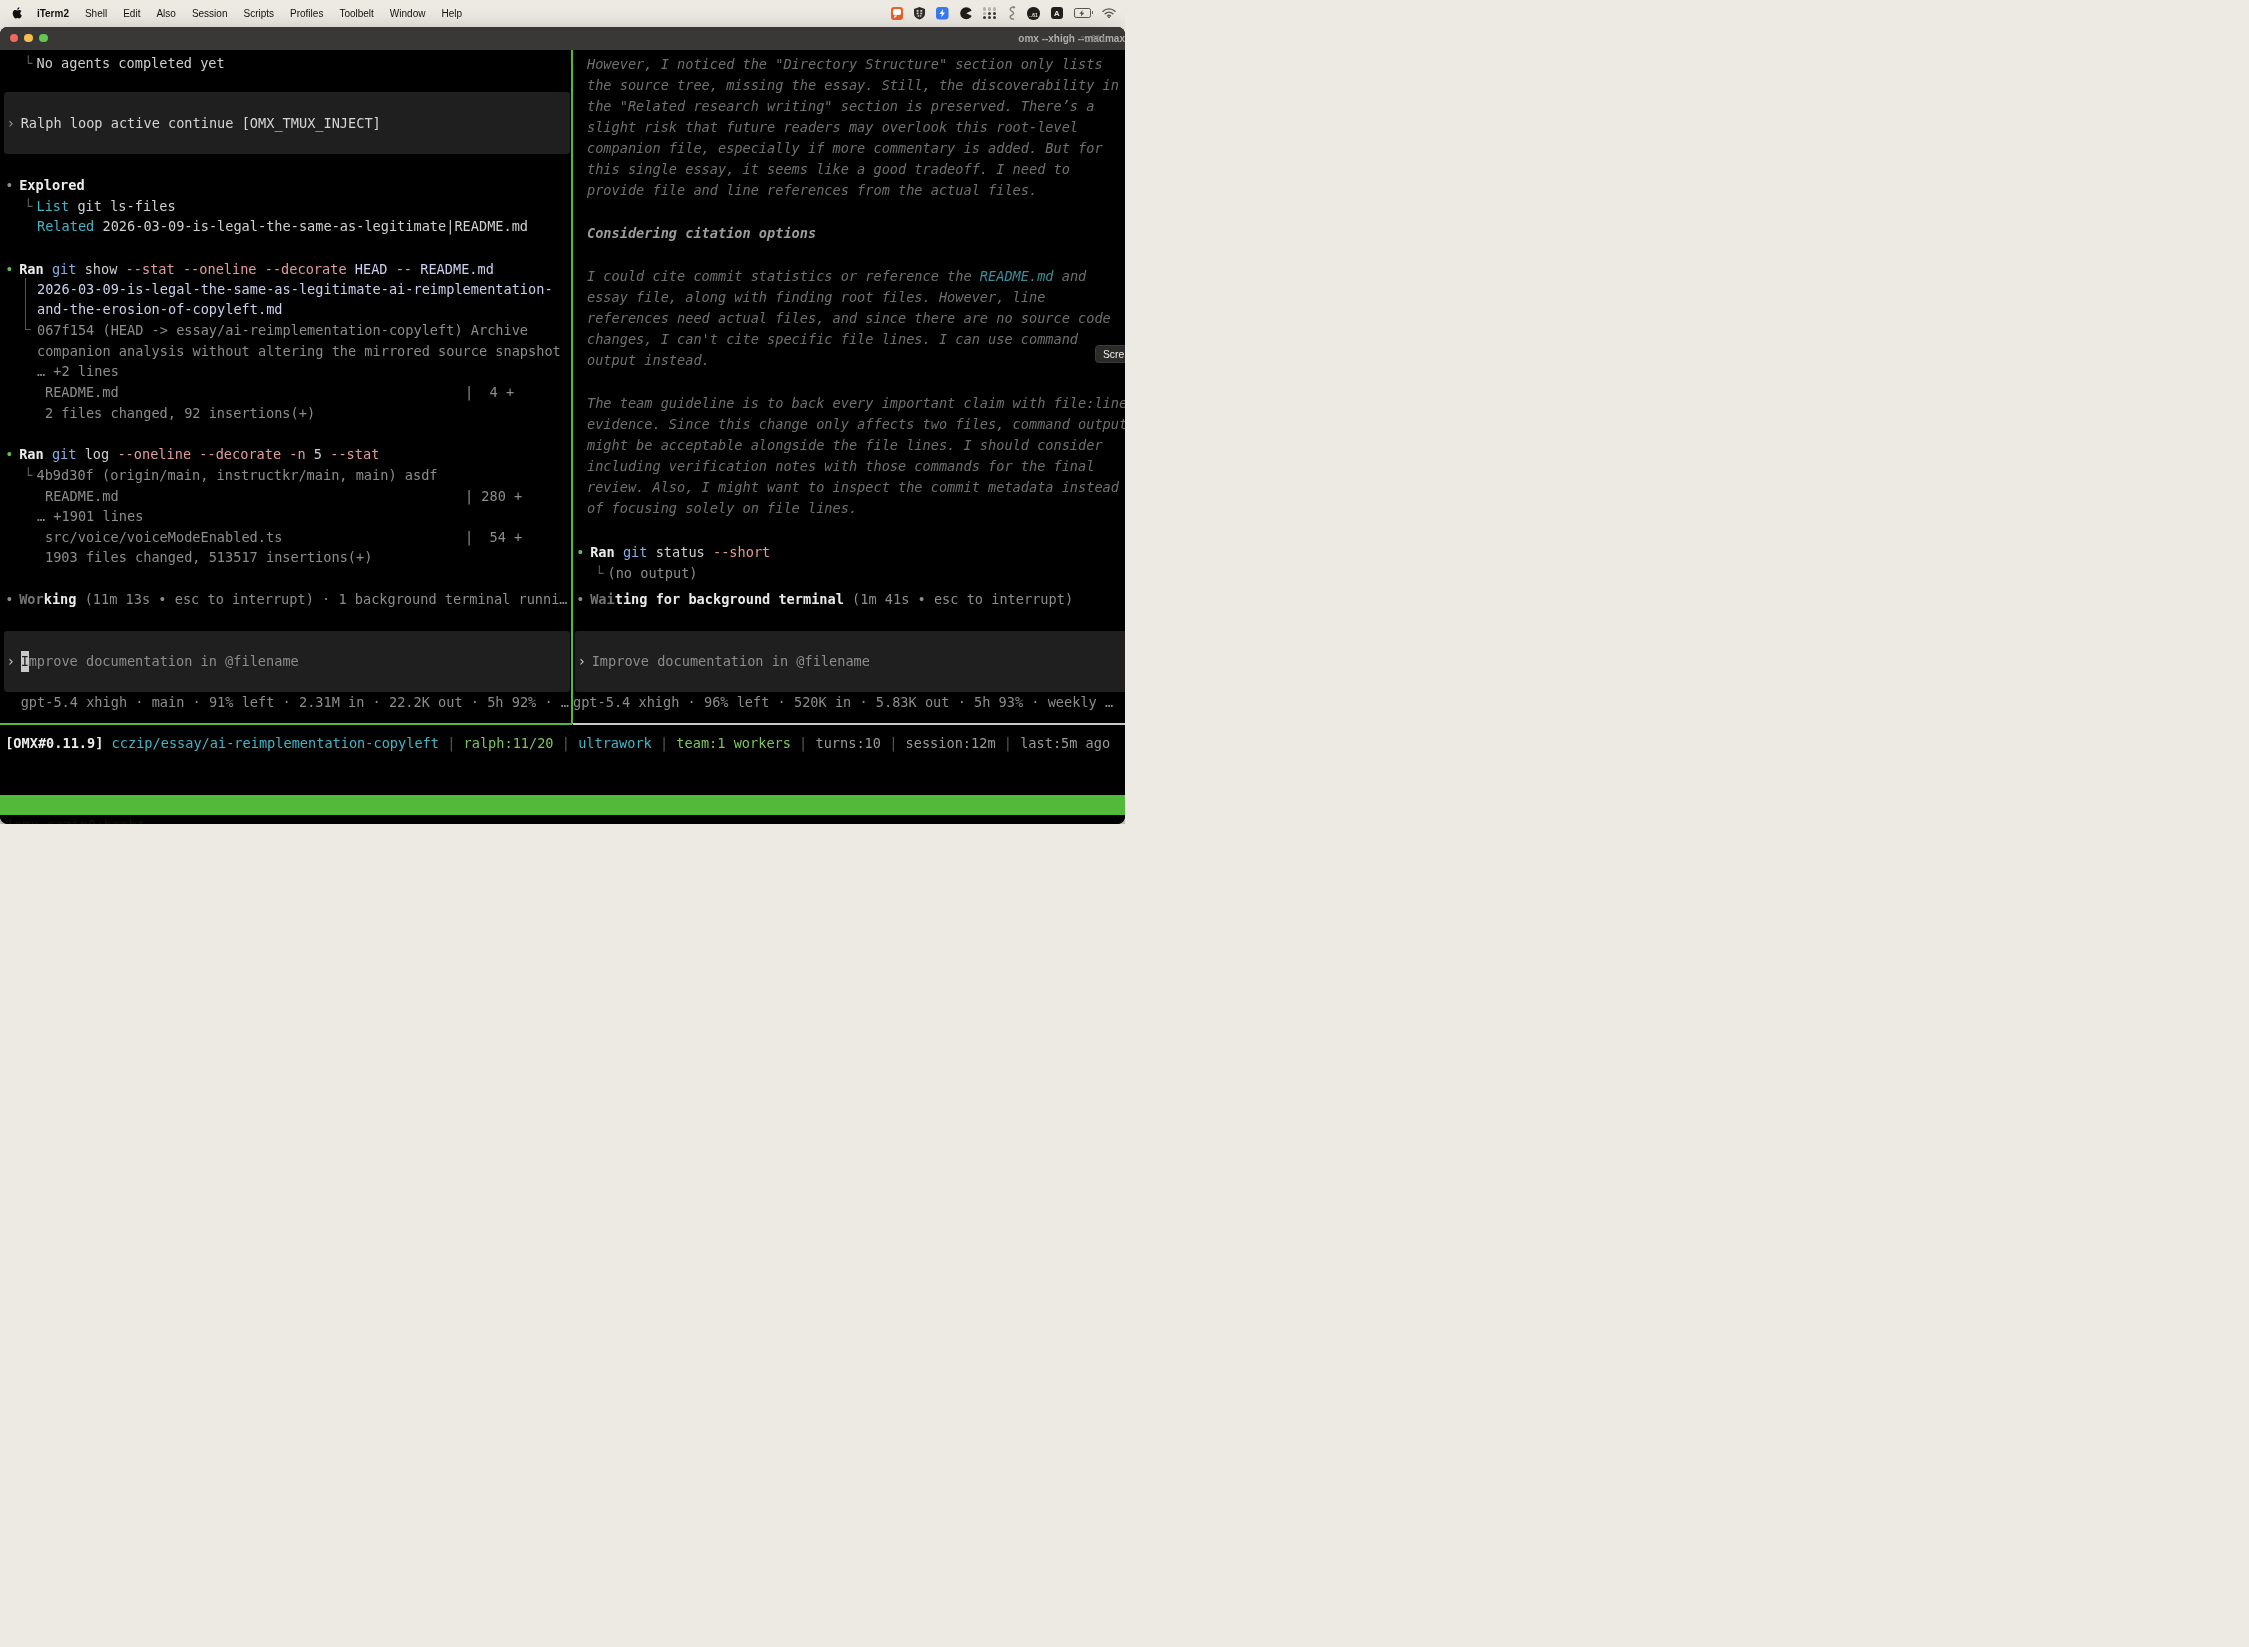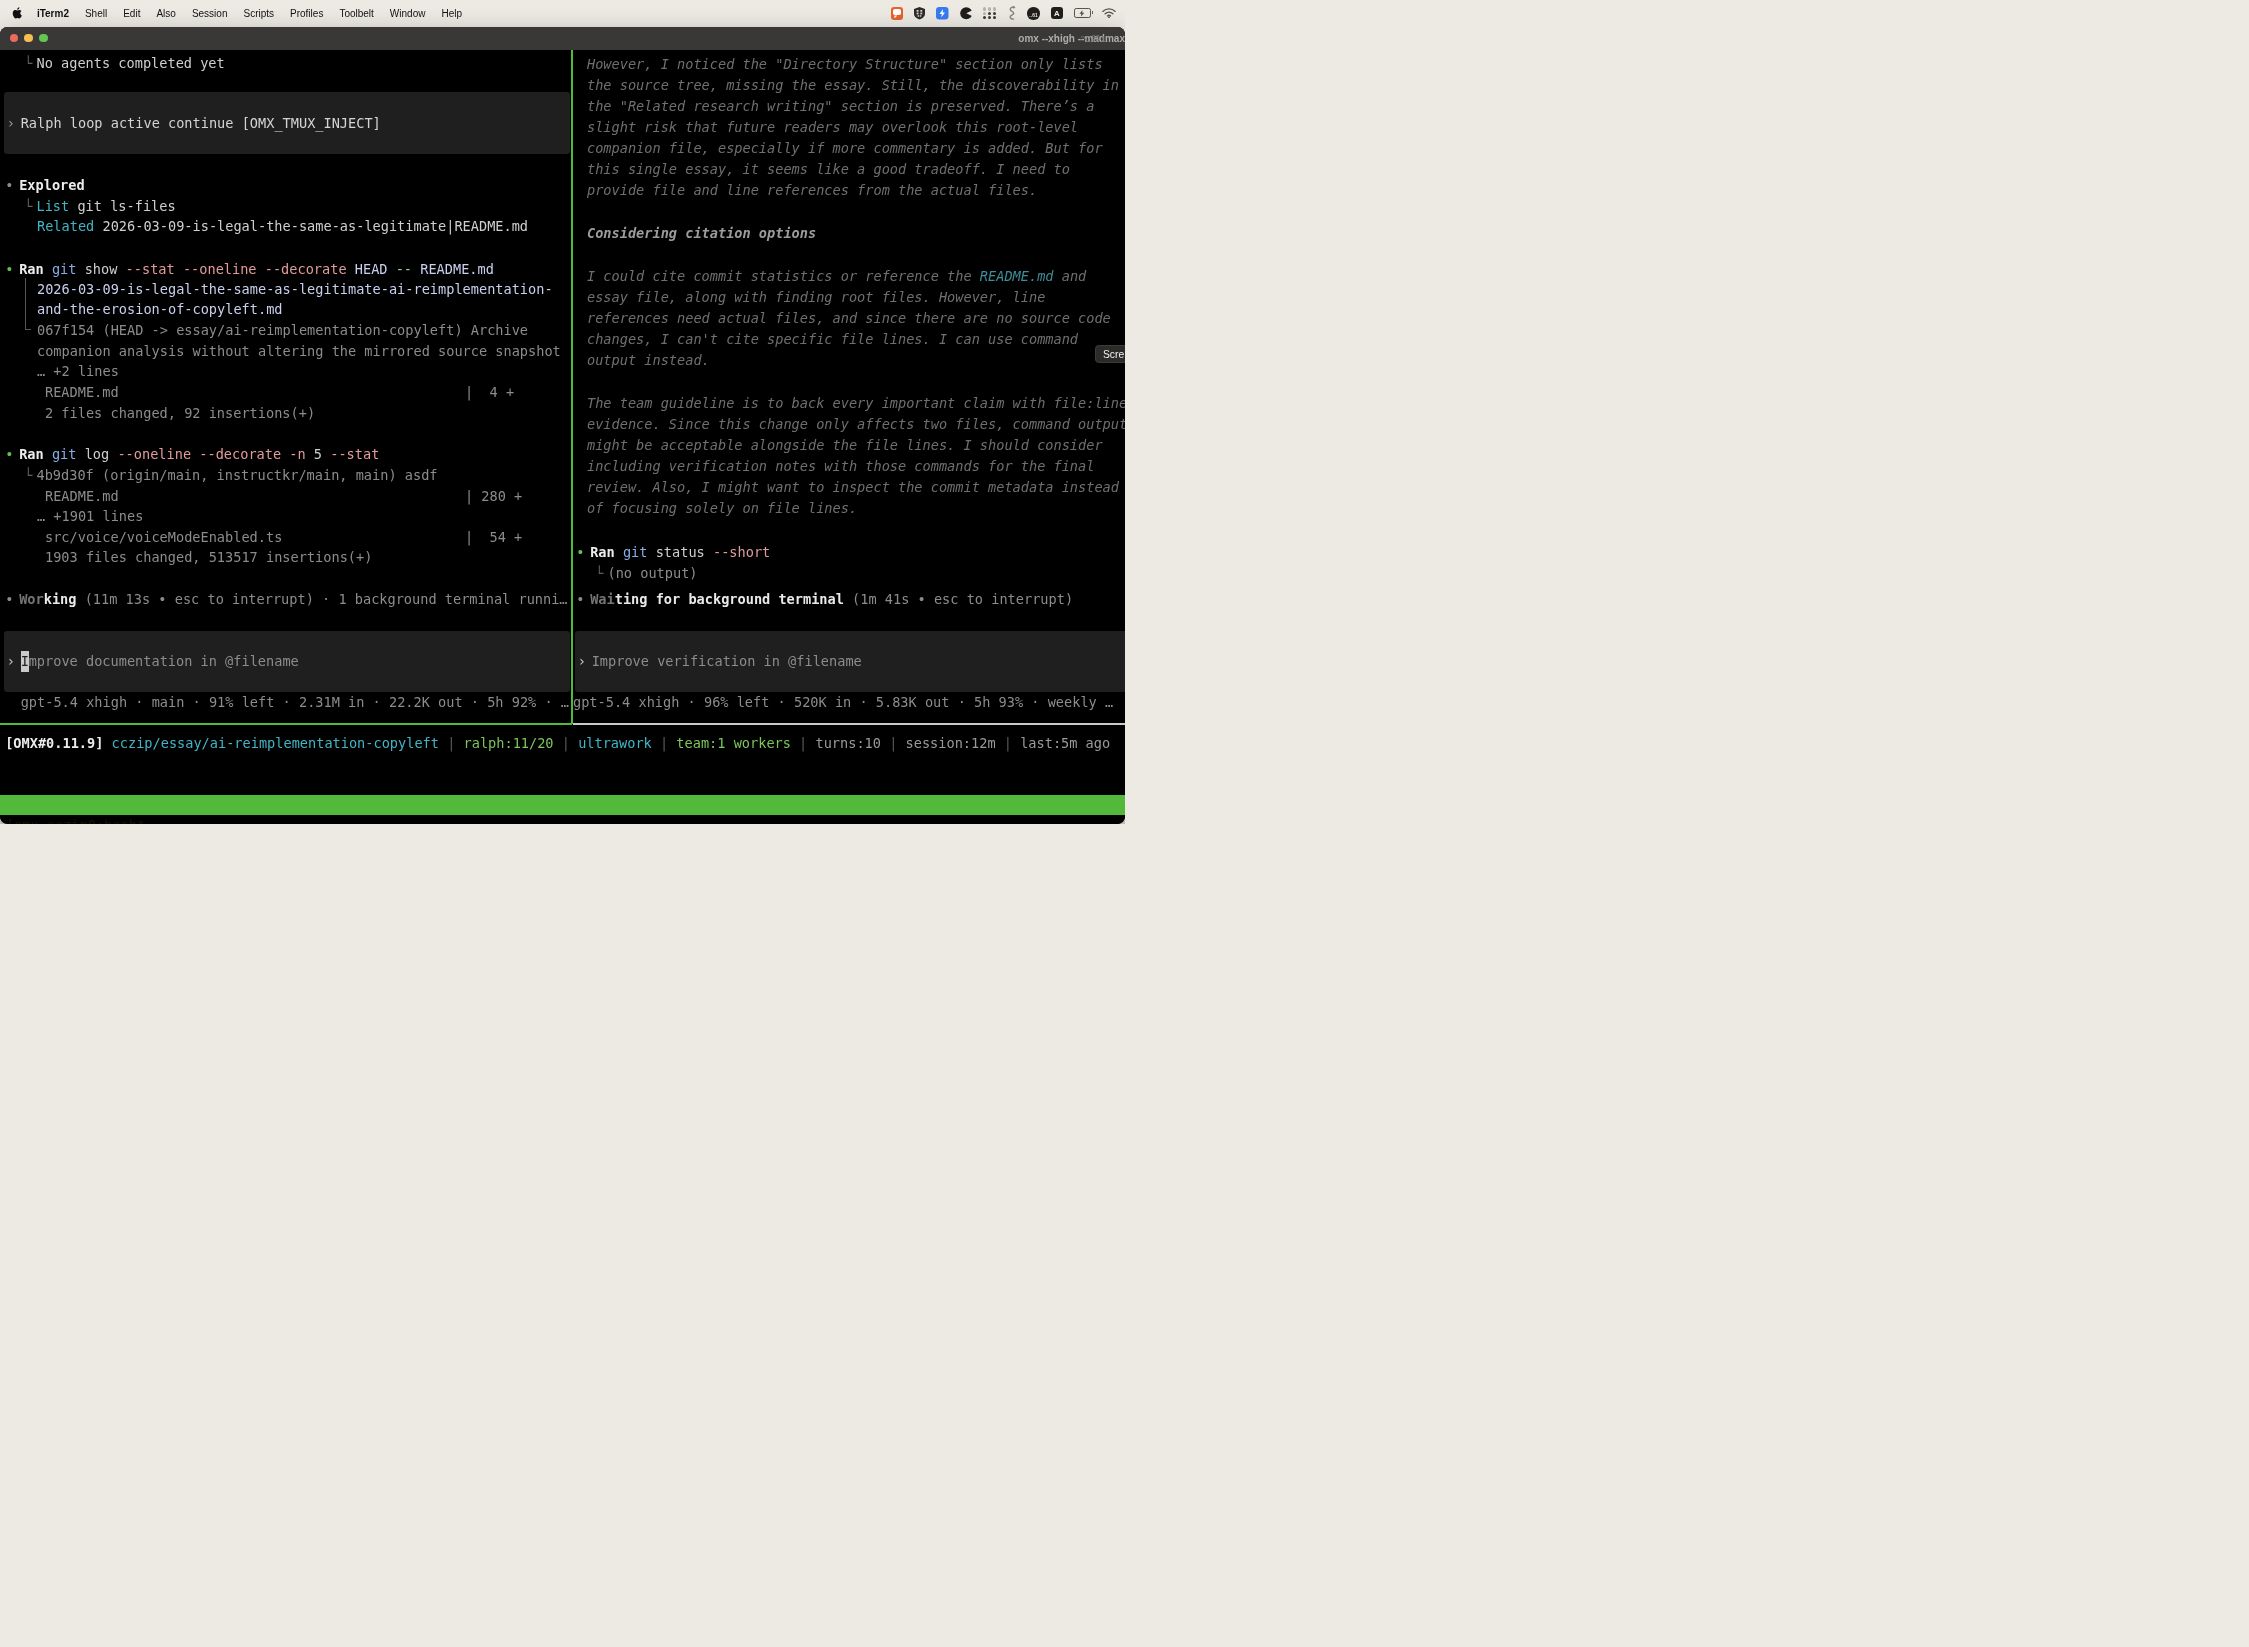--- a/index.html
+++ b/index.html
@@ -247,21 +247,21 @@
         <div class="ln rpara c-it" style="top:406px"><span>including verification notes with those commands for the final</span></div>
         <div class="ln rpara c-it" style="top:427px"><span>review. Also, I might want to inspect the commit metadata instead</span></div>
         <div class="ln rpara c-it" style="top:448px"><span>of focusing solely on file lines.</span></div>
 
         <div class="ln xb" style="top:492px"><span class="bu c-grn">•</span><span class="c-white">Ran </span><span class="c-blue">git </span><span class="c-cmd">status </span><span class="c-sal">--short</span></div>
         <div class="ln xt" style="top:513px"><span class="tr">└</span><span>(no output)</span></div>
 
         <div class="ln xb" style="top:539px"><span class="bu" style="color:#8C8C8C">•</span><span class="c-dimb">Wai</span><span class="c-brb">ting for background terminal</span><span> (1m 41s • esc to interrupt)</span></div>
 
         <div class="tbox" style="left:3.7px;right:-5.9px;top:581px;height:61px">
-          <div class="boxln" style="top:20px;color:#8C8C8C"><span class="pr" style="color:#C9C9C9">›</span><span>Improve verification in @filename</span></div>
+          <div class="boxln" style="top:20px;color:#8C8C8C"><span class="pr" style="color:#C9C9C9">›</span><span>Improve documentation in @filename</span></div>
         </div>
         <div class="ln" style="top:642px;padding-left:2px"><span>gpt-5.4 xhigh · 96% left · 520K in · 5.83K out · 5h 93% · weekly …</span></div>
       </div>
 
       <div id="tooltip"><span>Scre</span></div>
 
       <div id="hl-left"></div>
       <div id="hl-right"></div>
 
       <div id="omxline"><span class="c-white">[OMX#0.11.9] </span><span class="c-cyan">cczip/essay/ai-reimplementation-copyleft</span><span class="osep"> | </span><span style="color:#7CC65C">ralph:11/20</span><span class="osep"> | </span><span class="c-cyan">ultrawork</span><span class="osep"> | </span><span style="color:#7CC65C">team:1 workers</span><span class="osep"> | </span><span>turns:10</span><span class="osep"> | </span><span>session:12m</span><span class="osep"> | </span><span>last:5m ago</span></div>

